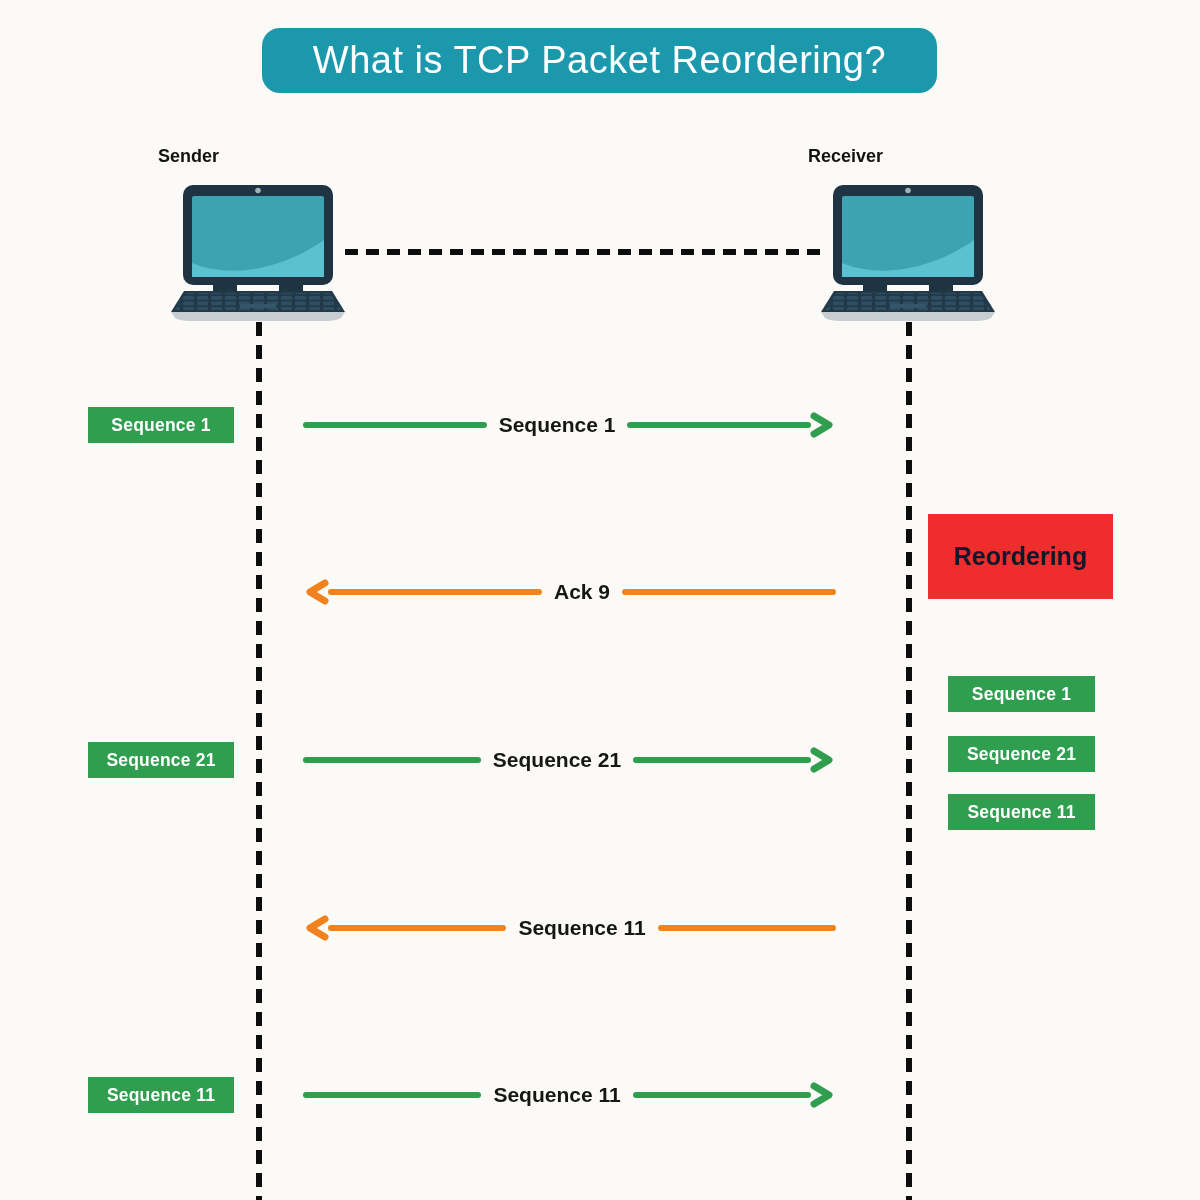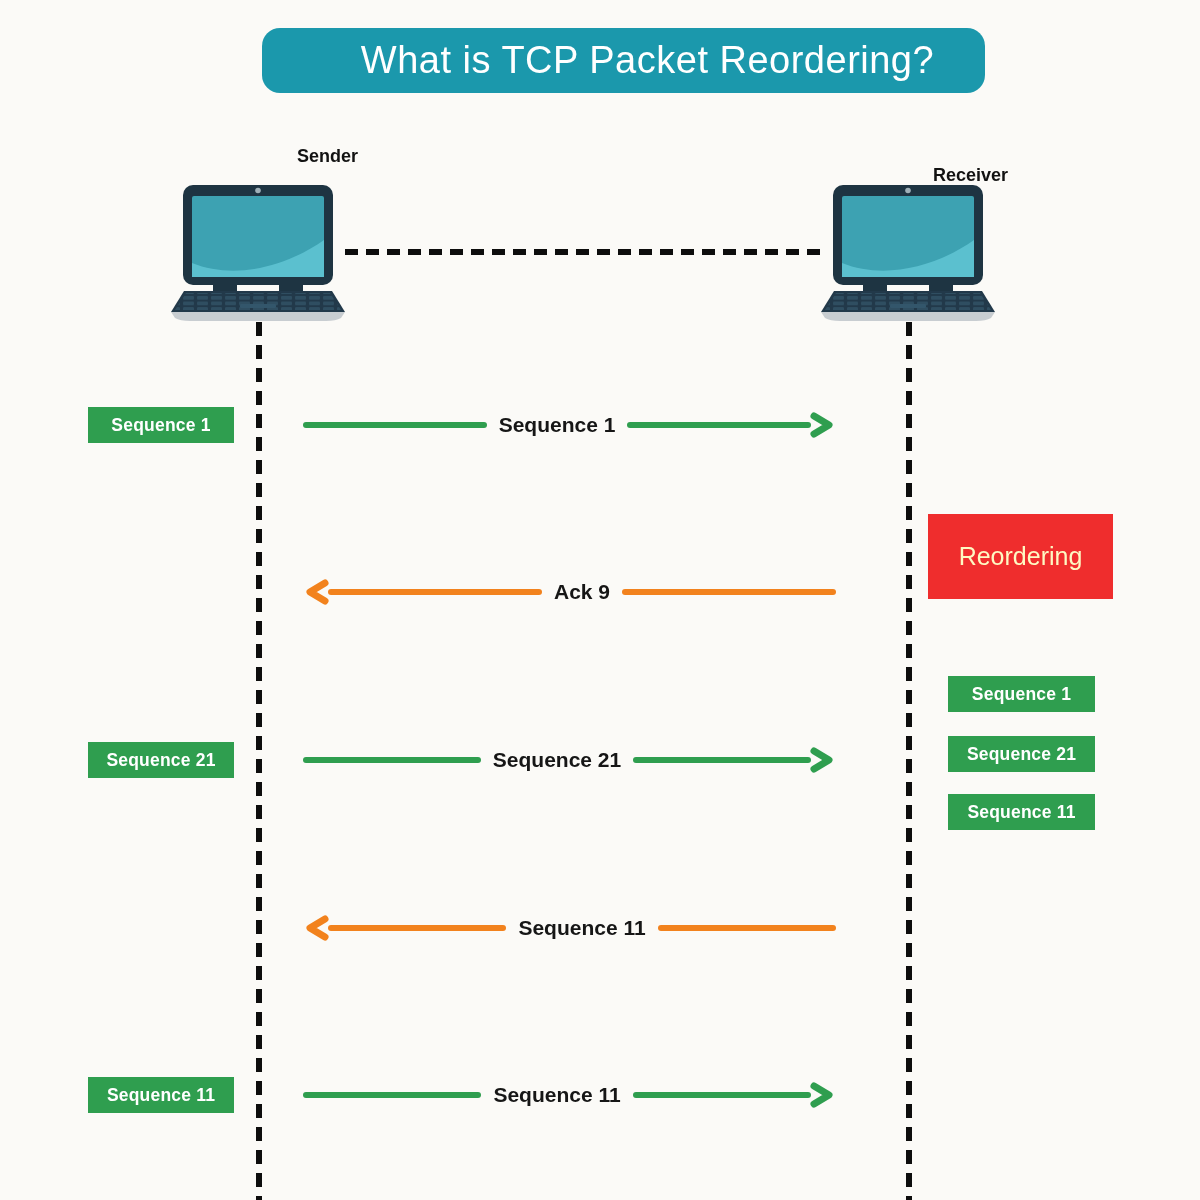--- a/index.html
+++ b/index.html
@@ -9,30 +9,30 @@
     font-family:"Liberation Sans", "DejaVu Sans", sans-serif;
   }
   .abs { position:absolute; }
 
   
   .title-banner {
     left:262px; top:28px; width:675px; height:65px;
     background: var(--teal,#1B98AC);
     border-radius:18px;
     display:flex; align-items:center; justify-content:center;
-    color:#fff; font-size:38px; font-weight:500; letter-spacing:0.5px;padding-left:48px;
+    color:#fff; font-size:38px; font-weight:500; letter-spacing:0.5px;
   }
 
   
   .endpoint-label {
-    width:200px; text-align:right; top:146px;
+    width:200px; text-align:left; top:146px;
     font-size:18px; font-weight:bold; color:#121212;
   }
   .endpoint-label.sender { left:158px; }
-  .endpoint-label.receiver { left:808px;margin-top:19px; }
+  .endpoint-label.receiver { left:808px; }
 
   .laptop { top:183px; width:180px; height:140px; }
   .laptop.sender { left:168px; }
   .laptop.receiver { left:818px; }
 
   
   .lifeline {
     top:322px; width:6px; height:878px;
     background: repeating-linear-gradient(180deg, #0d0d0d 0 14px, transparent 14px 23px);
   }
@@ -66,21 +66,21 @@
     background: var(--green,#2F9E4F); color:#fff;
     font-size:17.5px; font-weight:bold; letter-spacing:0.2px;
   }
   .badge.left-col  { left:88px;  width:146px; }
   .badge.right-col { left:948px; width:147px; }
 
   .reordering-badge {
     left:928px; top:514px; width:185px; height:85px;
     background: var(--red,#EF2D2D);
     display:flex; align-items:center; justify-content:center;
-    color:#fef9c3; font-size:25px; font-weight:normal;
+    color:#0f172a; font-size:25px; font-weight:bold;
   }
 </style>
 </head>
 <body>
 
 <div class="abs title-banner">
   <span>What is TCP Packet Reordering?</span>
 </div>
 
 <div class="abs endpoint-label sender">Sender</div>

